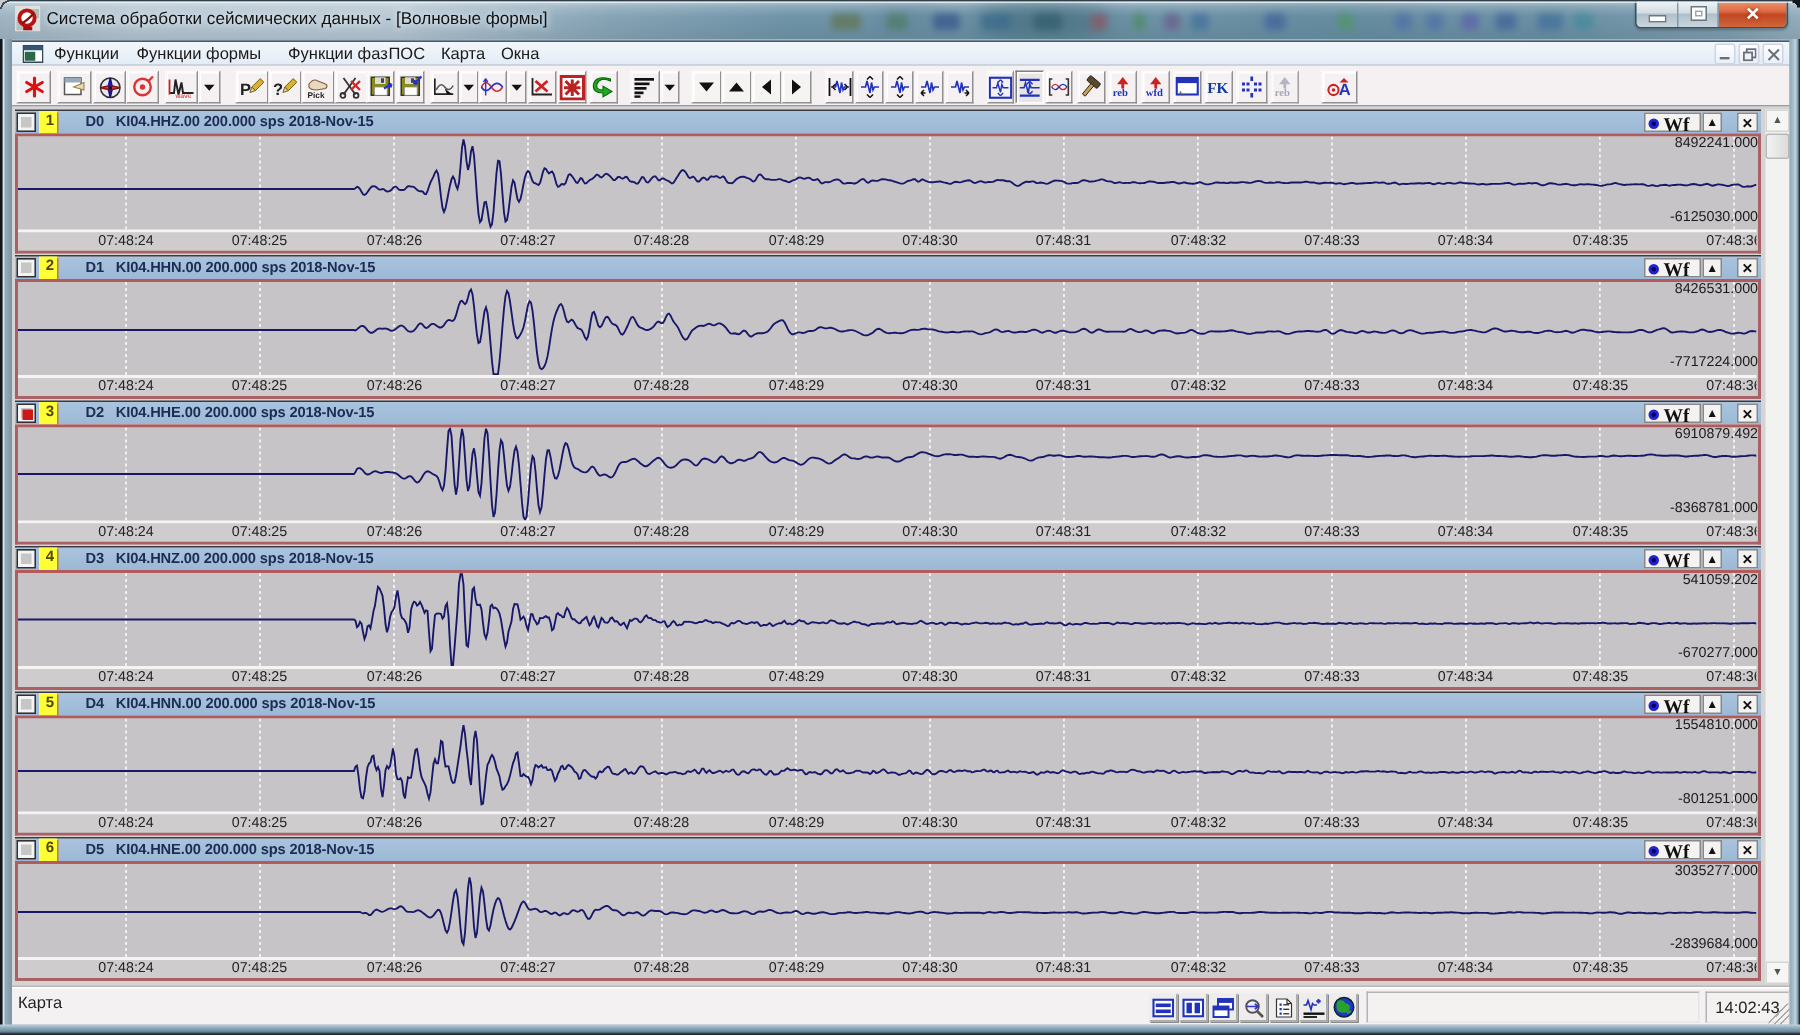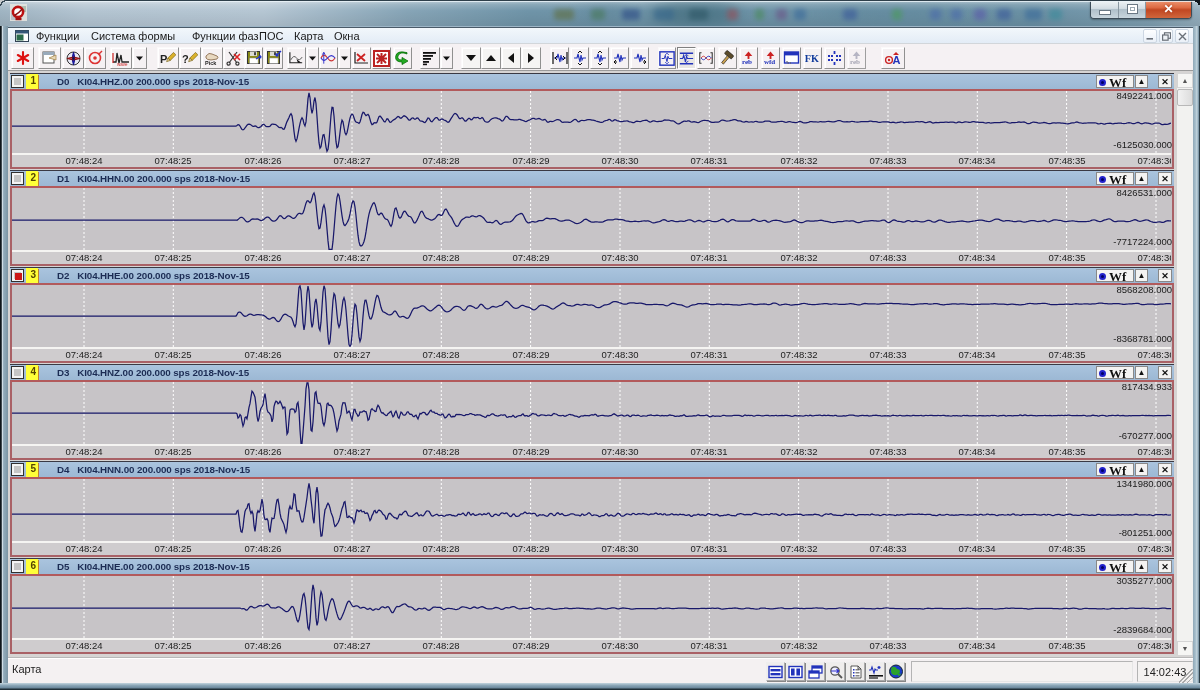--- a/index.html
+++ b/index.html
@@ -101,34 +101,35 @@
     <div class="dot" style="left:1025px;width:17px;background:#3a6a9a"></div>
     <div class="dot" style="left:1049px;width:13px;background:#3a8a9a"></div>
     <div id="appicon"><svg width="17" height="17" viewBox="0 0 17 17">
 <rect x="0" y="0" width="17" height="17" fill="#e6e6e2" opacity=".85"></rect>
 <rect x="9" y="2" width="7" height="6" fill="#9ab0a0" opacity=".7"></rect>
 <rect x="1" y="9" width="5" height="7" fill="#a8b2bc" opacity=".7"></rect>
 <circle cx="8" cy="8" r="5.1" fill="#fff" stroke="#bb1111" stroke-width="2.6"></circle>
 <path d="M4.5 11.5 Q8.5 9.5 12.5 4.8" stroke="#8a1010" stroke-width="1.5" fill="none"></path>
 <rect x="5.5" y="13.8" width="6" height="2.4" fill="#a01010"></rect>
 </svg></div>
+    <div id="apptitle">Система обработки сейсмических данных - [Волновые формы]</div>
     <div id="caps">
         <div class="cap" id="cap-min"></div>
         <div class="cap" id="cap-max"></div>
         <div class="cap" id="cap-close"></div>
       </div>
   </div>
   <div id="menubar">
     <span class="mitem" style="left:7px;top:2px"><svg width="14" height="12" viewBox="0 0 14 12">
           <rect x="0.5" y="0.5" width="13" height="11" fill="#fff" stroke="#345"></rect>
           <rect x="0.5" y="0.5" width="13" height="3" fill="#357"></rect>
           <rect x="1.5" y="4.5" width="7" height="6" fill="#2a6a4a"></rect>
         </svg></span>
     <span class="mitem" style="left:28px">Функции</span>
-    <span class="mitem" style="left:83px">Система формы</span>
+    <span class="mitem" style="left:83px">Функции формы</span>
     <span class="mitem" style="left:184px">Функции фаз</span>
     <span class="mitem" style="left:251px">ПОС</span>
     <span class="mitem" style="left:286px">Карта</span>
     <span class="mitem" style="left:326px">Окна</span>
     <span id="mdibtns">
         <span class="mdib">
           <svg width="8" height="9" viewBox="0 0 8 9">
             <rect x="0.5" y="6" width="6.5" height="1.6" fill="#6a7078"></rect>
           </svg>
         </span>
@@ -558,21 +559,21 @@
                 <line x1="620.0" y1="285" x2="620.0" y2="347"></line>
                 <line x1="709.3" y1="285" x2="709.3" y2="347"></line>
                 <line x1="798.6" y1="285" x2="798.6" y2="347"></line>
                 <line x1="888.0" y1="285" x2="888.0" y2="347"></line>
                 <line x1="977.3" y1="285" x2="977.3" y2="347"></line>
                 <line x1="1066.6" y1="285" x2="1066.6" y2="347"></line>
                 <line x1="1156.0" y1="285" x2="1156.0" y2="347"></line>
               </g>
      <polyline class="wv" points="12,316.0 13,316.0 14,316.0 15,316.0 16,316.0 17,316.0 18,316.0 19,316.0 20,316.0 21,316.0 22,316.0 23,316.0 24,316.0 25,316.0 26,316.0 27,316.0 28,316.0 29,316.0 30,316.0 31,316.0 32,316.0 33,316.0 34,316.0 35,316.0 36,316.0 37,316.0 38,316.0 39,316.0 40,316.0 41,316.0 42,316.0 43,316.0 44,316.0 45,316.0 46,316.0 47,316.0 48,316.0 49,316.0 50,316.0 51,316.0 52,316.0 53,316.0 54,316.0 55,316.0 56,316.0 57,316.0 58,316.0 59,316.0 60,316.0 61,316.0 62,316.0 63,316.0 64,316.0 65,316.0 66,316.0 67,316.0 68,316.0 69,316.0 70,316.0 71,316.0 72,316.0 73,316.0 74,316.0 75,316.0 76,316.0 77,316.0 78,316.0 79,316.0 80,316.0 81,316.0 82,316.0 83,316.0 84,316.0 85,316.0 86,316.0 87,316.0 88,316.0 89,316.0 90,316.0 91,316.0 92,316.0 93,316.0 94,316.0 95,316.0 96,316.0 97,316.0 98,316.0 99,316.0 100,316.0 101,316.0 102,316.0 103,316.0 104,316.0 105,316.0 106,316.0 107,316.0 108,316.0 109,316.0 110,316.0 111,316.0 112,316.0 113,316.0 114,316.0 115,316.0 116,316.0 117,316.0 118,316.0 119,316.0 120,316.0 121,316.0 122,316.0 123,316.0 124,316.0 125,316.0 126,316.0 127,316.0 128,316.0 129,316.0 130,316.0 131,316.0 132,316.0 133,316.0 134,316.0 135,316.0 136,316.0 137,316.0 138,316.0 139,316.0 140,316.0 141,316.0 142,316.0 143,316.0 144,316.0 145,316.0 146,316.0 147,316.0 148,316.0 149,316.0 150,316.0 151,316.0 152,316.0 153,316.0 154,316.0 155,316.0 156,316.0 157,316.0 158,316.0 159,316.0 160,316.0 161,316.0 162,316.0 163,316.0 164,316.0 165,316.0 166,316.0 167,316.0 168,316.0 169,316.0 170,316.0 171,316.0 172,316.0 173,316.0 174,316.0 175,316.0 176,316.0 177,316.0 178,316.0 179,316.0 180,316.0 181,316.0 182,316.0 183,316.0 184,316.0 185,316.0 186,316.0 187,316.0 188,316.0 189,316.0 190,316.0 191,316.0 192,316.0 193,316.0 194,316.0 195,316.0 196,316.0 197,316.0 198,316.0 199,316.0 200,316.0 201,316.0 202,316.0 203,316.0 204,316.0 205,316.0 206,316.0 207,316.0 208,316.0 209,316.0 210,316.0 211,316.0 212,316.0 213,316.0 214,316.0 215,316.0 216,316.0 217,316.0 218,316.0 219,316.0 220,316.0 221,316.0 222,316.0 223,316.0 224,316.0 225,316.0 226,316.0 227,316.0 228,316.0 229,316.0 230,316.0 231,316.0 232,316.0 233,316.0 234,316.0 235,316.0 236,316.0 237,314.7 238,312.6 239,312.1 240,312.1 241,312.8 242,313.8 243,315.0 244,315.9 245,316.3 246,316.2 247,315.7 248,315.0 249,314.4 250,314.1 251,314.2 252,314.7 253,315.1 254,315.3 255,315.2 256,314.9 257,314.7 258,314.7 259,314.7 260,314.8 261,314.9 262,315.0 263,315.2 264,315.6 265,316.2 266,317.0 267,317.9 268,318.7 269,319.1 270,319.1 271,318.5 272,317.8 273,317.4 274,317.6 275,318.5 276,319.8 277,321.0 278,321.6 279,321.4 280,320.3 281,318.8 282,317.0 283,315.5 284,314.5 285,314.2 286,314.4 287,315.0 288,315.7 289,316.3 290,316.7 291,317.3 292,318.7 293,321.5 294,324.9 295,326.8 296,323.9 297,314.3 298,300.1 299,287.4 300,285.8 301,290.5 302,306.3 303,322.5 304,329.8 305,324.1 306,309.0 307,293.3 308,286.0 309,291.1 310,305.2 311,320.1 312,327.4 313,324.0 314,313.1 315,302.4 316,298.9 317,305.2 318,317.4 319,328.1 320,330.4 321,322.2 322,306.9 323,292.0 324,285.8 325,288.8 326,302.6 327,320.9 328,336.9 329,344.6 330,341.7 331,329.9 332,314.1 333,300.3 334,293.5 335,295.2 336,303.7 337,314.8 338,323.7 339,327.2 340,324.5 341,317.0 342,307.8 343,300.5 344,297.8 345,301.2 346,310.1 347,322.5 348,335.1 349,344.5 350,346.4 351,344.6 352,334.9 353,322.0 354,310.3 355,304.1 356,305.6 357,314.2 358,326.3 359,336.9 360,341.4 361,338.3 362,328.7 363,316.5 364,306.0 365,300.3 366,300.2 367,304.4 368,310.4 369,315.7 370,318.8 371,319.1 372,317.1 373,313.3 374,308.2 375,302.6 376,297.9 377,295.4 378,295.9 379,298.9 380,303.2 381,307.3 382,310.2 383,311.7 384,312.2 385,312.6 386,313.2 387,313.9 388,314.5 389,314.8 390,314.9 391,314.7 392,314.0 393,312.8 394,311.5 395,311.0 396,311.7 397,313.3 398,315.1 399,316.5 400,317.1 401,316.9 402,316.5 403,316.3 404,316.6 405,317.2 406,317.9 407,318.3 408,318.1 409,317.1 410,315.4 411,313.2 412,311.0 413,309.4 414,308.4 415,308.1 416,308.0 417,308.0 418,307.7 419,307.2 420,306.7 421,306.2 422,305.9 423,305.8 424,306.3 425,307.1 426,308.0 427,309.0 428,309.7 429,310.4 430,310.8 431,310.8 432,310.3 433,309.5 434,308.6 435,307.7 436,306.9 437,306.1 438,305.4 439,305.2 440,305.5 441,306.4 442,307.7 443,309.1 444,310.3 445,311.2 446,311.6 447,311.8 448,311.7 449,311.4 450,310.8 451,310.0 452,308.9 453,307.9 454,307.1 455,306.6 456,306.3 457,306.3 458,306.5 459,306.8 460,307.3 461,308.1 462,309.1 463,310.0 464,310.4 465,310.0 466,308.8 467,307.4 468,306.3 469,305.8 470,305.7 471,305.9 472,306.3 473,306.7 474,307.3 475,308.0 476,308.4 477,308.2 478,307.4 479,306.1 480,304.8 481,304.2 482,304.5 483,305.5 484,306.7 485,307.8 486,308.5 487,308.8 488,308.8 489,308.5 490,308.0 491,307.2 492,306.6 493,306.4 494,306.6 495,307.0 496,307.2 497,307.0 498,306.5 499,306.0 500,305.7 501,305.5 502,305.1 503,304.3 504,303.2 505,302.1 506,301.4 507,301.4 508,302.0 509,303.0 510,304.2 511,305.3 512,306.3 513,307.2 514,307.8 515,308.1 516,308.3 517,308.2 518,307.9 519,307.3 520,306.5 521,305.8 522,305.3 523,305.3 524,305.7 525,306.2 526,306.7 527,306.9 528,307.1 529,307.3 530,307.8 531,308.4 532,309.1 533,309.6 534,309.8 535,309.6 536,309.0 537,308.1 538,307.1 539,306.1 540,305.5 541,305.1 542,305.1 543,305.2 544,305.4 545,305.5 546,305.8 547,306.1 548,306.6 549,307.1 550,307.8 551,308.4 552,308.9 553,309.1 554,308.8 555,308.1 556,307.3 557,306.6 558,306.0 559,305.4 560,304.7 561,303.9 562,303.2 563,302.9 564,303.2 565,303.8 566,304.6 567,305.2 568,305.5 569,305.6 570,305.7 571,305.9 572,306.0 573,305.9 574,305.6 575,305.1 576,304.6 577,304.3 578,304.3 579,304.6 580,305.0 581,305.1 582,305.0 583,304.7 584,304.4 585,304.3 586,304.5 587,304.7 588,305.0 589,305.0 590,305.0 591,304.9 592,305.0 593,305.3 594,305.8 595,306.5 596,307.1 597,307.5 598,307.7 599,307.7 600,307.4 601,306.9 602,306.3 603,305.7 604,305.2 605,304.9 606,304.8 607,304.7 608,304.5 609,304.2 610,303.6 611,303.0 612,302.4 613,301.9 614,301.5 615,301.5 616,301.6 617,301.8 618,302.1 619,302.5 620,302.8 621,303.2 622,303.6 623,303.9 624,304.1 625,304.2 626,304.1 627,303.8 628,303.4 629,303.1 630,302.9 631,302.8 632,302.8 633,302.8 634,302.9 635,303.1 636,303.3 637,303.3 638,303.3 639,303.2 640,303.1 641,303.1 642,303.3 643,303.6 644,303.9 645,304.2 646,304.5 647,304.5 648,304.5 649,304.5 650,304.6 651,304.7 652,304.7 653,304.5 654,304.4 655,304.3 656,304.3 657,304.4 658,304.5 659,304.6 660,304.6 661,304.6 662,304.6 663,304.7 664,305.0 665,305.4 666,305.7 667,305.8 668,305.5 669,305.0 670,304.4 671,303.8 672,303.4 673,303.2 674,303.3 675,303.6 676,304.0 677,304.4 678,304.6 679,304.7 680,304.8 681,304.9 682,305.2 683,305.6 684,306.0 685,306.5 686,306.9 687,307.1 688,307.0 689,306.6 690,306.0 691,305.5 692,305.1 693,304.9 694,304.8 695,304.7 696,304.5 697,304.1 698,303.7 699,303.5 700,303.5 701,303.6 702,303.8 703,303.8 704,303.7 705,303.6 706,303.5 707,303.6 708,303.9 709,304.2 710,304.5 711,304.6 712,304.7 713,304.7 714,304.6 715,304.5 716,304.4 717,304.2 718,304.0 719,304.0 720,304.0 721,304.2 722,304.4 723,304.5 724,304.5 725,304.4 726,304.3 727,304.3 728,304.3 729,304.4 730,304.5 731,304.6 732,304.7 733,304.8 734,304.8 735,304.8 736,304.8 737,304.9 738,305.0 739,305.0 740,305.0 741,304.9 742,304.7 743,304.6 744,304.5 745,304.4 746,304.3 747,304.2 748,304.0 749,303.9 750,303.9 751,303.9 752,304.1 753,304.3 754,304.6 755,304.7 756,304.7 757,304.6 758,304.4 759,304.3 760,304.2 761,304.2 762,304.1 763,304.1 764,304.0 765,304.1 766,304.2 767,304.4 768,304.5 769,304.5 770,304.4 771,304.1 772,303.6 773,303.2 774,303.0 775,303.0 776,303.3 777,303.8 778,304.3 779,304.8 780,305.0 781,304.9 782,304.7 783,304.5 784,304.3 785,304.2 786,304.2 787,304.3 788,304.5 789,304.7 790,304.9 791,305.0 792,305.0 793,304.9 794,304.8 795,304.7 796,304.7 797,304.7 798,304.6 799,304.5 800,304.2 801,303.9 802,303.6 803,303.5 804,303.4 805,303.5 806,303.7 807,303.8 808,304.1 809,304.3 810,304.4 811,304.5 812,304.6 813,304.6 814,304.6 815,304.6 816,304.5 817,304.4 818,304.3 819,304.2 820,304.1 821,304.0 822,303.9 823,303.8 824,303.7 825,303.6 826,303.6 827,303.6 828,303.8 829,304.1 830,304.2 831,304.3 832,304.2 833,304.0 834,303.9 835,303.8 836,303.9 837,304.0 838,304.2 839,304.3 840,304.4 841,304.4 842,304.3 843,304.3 844,304.3 845,304.3 846,304.2 847,304.1 848,304.0 849,303.8 850,303.7 851,303.7 852,303.8 853,303.9 854,304.1 855,304.3 856,304.5 857,304.7 858,304.8 859,304.9 860,304.8 861,304.5 862,304.1 863,303.8 864,303.6 865,303.5 866,303.6 867,303.7 868,303.8 869,303.8 870,303.9 871,303.8 872,303.8 873,303.8 874,303.9 875,303.9 876,304.0 877,304.1 878,304.0 879,304.0 880,303.9 881,303.8 882,303.7 883,303.6 884,303.6 885,303.5 886,303.4 887,303.3 888,303.3 889,303.3 890,303.3 891,303.3 892,303.4 893,303.5 894,303.5 895,303.5 896,303.5 897,303.5 898,303.5 899,303.6 900,303.8 901,303.9 902,304.0 903,304.1 904,304.1 905,304.0 906,304.0 907,304.0 908,304.2 909,304.3 910,304.5 911,304.6 912,304.7 913,304.6 914,304.6 915,304.4 916,304.3 917,304.2 918,304.1 919,304.0 920,303.9 921,303.9 922,303.8 923,303.8 924,303.7 925,303.6 926,303.7 927,303.7 928,303.9 929,304.0 930,304.0 931,304.1 932,304.0 933,303.9 934,303.7 935,303.6 936,303.6 937,303.7 938,303.9 939,304.1 940,304.4 941,304.6 942,304.7 943,304.8 944,304.8 945,304.6 946,304.5 947,304.4 948,304.3 949,304.3 950,304.2 951,304.1 952,303.9 953,303.8 954,303.8 955,303.9 956,303.9 957,304.0 958,304.0 959,304.0 960,303.9 961,303.9 962,303.8 963,303.8 964,303.9 965,304.0 966,304.2 967,304.2 968,304.3 969,304.3 970,304.4 971,304.4 972,304.5 973,304.5 974,304.4 975,304.4 976,304.4 977,304.4 978,304.4 979,304.4 980,304.3 981,304.2 982,304.1 983,304.1 984,304.1 985,304.1 986,304.1 987,304.1 988,304.1 989,304.1 990,304.0 991,303.9 992,303.8 993,303.8 994,303.7 995,303.7 996,303.8 997,303.9 998,304.0 999,304.0 1000,304.0 1001,304.1 1002,304.1 1003,304.2 1004,304.2 1005,304.3 1006,304.4 1007,304.5 1008,304.5 1009,304.4 1010,304.3 1011,304.2 1012,304.1 1013,304.2 1014,304.3 1015,304.4 1016,304.6 1017,304.7 1018,304.7 1019,304.8 1020,304.8 1021,304.8 1022,304.7 1023,304.6 1024,304.5 1025,304.3 1026,304.0 1027,303.8 1028,303.6 1029,303.5 1030,303.4 1031,303.5 1032,303.6 1033,303.7 1034,303.8 1035,303.8 1036,303.8 1037,303.8 1038,303.7 1039,303.6 1040,303.6 1041,303.5 1042,303.4 1043,303.3 1044,303.3 1045,303.4 1046,303.5 1047,303.7 1048,304.0 1049,304.2 1050,304.4 1051,304.5 1052,304.5 1053,304.6 1054,304.6 1055,304.7 1056,304.7 1057,304.6 1058,304.5 1059,304.4 1060,304.4 1061,304.4 1062,304.4 1063,304.4 1064,304.4 1065,304.2 1066,304.0 1067,304.0 1068,304.0 1069,304.1 1070,304.3 1071,304.4 1072,304.4 1073,304.2 1074,304.0 1075,303.8 1076,303.7 1077,303.8 1078,303.9 1079,304.1 1080,304.2 1081,304.2 1082,304.1 1083,304.0 1084,303.9 1085,303.8 1086,303.8 1087,303.8 1088,303.9 1089,304.0 1090,304.0 1091,304.0 1092,303.9 1093,303.9 1094,303.8 1095,303.8 1096,303.7 1097,303.5 1098,303.3 1099,303.1 1100,303.0 1101,303.0 1102,303.1 1103,303.3 1104,303.5 1105,303.6 1106,303.7 1107,303.7 1108,303.8 1109,303.8 1110,303.8 1111,303.8 1112,303.8 1113,303.7 1114,303.7 1115,303.7 1116,303.7 1117,303.7 1118,303.7 1119,303.7 1120,303.8 1121,304.0 1122,304.1 1123,304.3 1124,304.3 1125,304.3 1126,304.2 1127,304.1 1128,304.0 1129,303.9 1130,303.8 1131,303.8 1132,303.8 1133,303.7 1134,303.6 1135,303.5 1136,303.3 1137,303.3 1138,303.4 1139,303.6 1140,304.0 1141,304.3 1142,304.6 1143,304.7 1144,304.7 1145,304.5 1146,304.3 1147,304.2 1148,304.0 1149,304.0 1150,304.0 1151,304.0 1152,304.1 1153,304.2 1154,304.4 1155,304.5 1156,304.5 1157,304.5 1158,304.4 1159,304.3 1160,304.2 1161,304.2 1162,304.1 1163,304.1 1164,304.0 1165,303.8 1166,303.7 1167,303.6 1168,303.6 1169,303.6 1170,303.7 1171,303.8"></polyline>
    </svg>
-   <div class="amax">8568208.000</div>
+   <div class="amax">6910879.492</div>
    <div class="amin">-8368781.000</div>
   </div>
   <div class="sep"></div>
           <div class="tstrip">
             <div class="tlab" style="left:42px">07:48:24</div>
             <div class="tlab" style="left:131px">07:48:25</div>
             <div class="tlab" style="left:221px">07:48:26</div>
             <div class="tlab" style="left:310px">07:48:27</div>
             <div class="tlab" style="left:399px">07:48:28</div>
             <div class="tlab" style="left:489px">07:48:29</div>
@@ -606,21 +607,21 @@
                 <line x1="620.0" y1="382" x2="620.0" y2="444"></line>
                 <line x1="709.3" y1="382" x2="709.3" y2="444"></line>
                 <line x1="798.6" y1="382" x2="798.6" y2="444"></line>
                 <line x1="888.0" y1="382" x2="888.0" y2="444"></line>
                 <line x1="977.3" y1="382" x2="977.3" y2="444"></line>
                 <line x1="1066.6" y1="382" x2="1066.6" y2="444"></line>
                 <line x1="1156.0" y1="382" x2="1156.0" y2="444"></line>
               </g>
      <polyline class="wv" points="12,413.0 13,413.0 14,413.0 15,413.0 16,413.0 17,413.0 18,413.0 19,413.0 20,413.0 21,413.0 22,413.0 23,413.0 24,413.0 25,413.0 26,413.0 27,413.0 28,413.0 29,413.0 30,413.0 31,413.0 32,413.0 33,413.0 34,413.0 35,413.0 36,413.0 37,413.0 38,413.0 39,413.0 40,413.0 41,413.0 42,413.0 43,413.0 44,413.0 45,413.0 46,413.0 47,413.0 48,413.0 49,413.0 50,413.0 51,413.0 52,413.0 53,413.0 54,413.0 55,413.0 56,413.0 57,413.0 58,413.0 59,413.0 60,413.0 61,413.0 62,413.0 63,413.0 64,413.0 65,413.0 66,413.0 67,413.0 68,413.0 69,413.0 70,413.0 71,413.0 72,413.0 73,413.0 74,413.0 75,413.0 76,413.0 77,413.0 78,413.0 79,413.0 80,413.0 81,413.0 82,413.0 83,413.0 84,413.0 85,413.0 86,413.0 87,413.0 88,413.0 89,413.0 90,413.0 91,413.0 92,413.0 93,413.0 94,413.0 95,413.0 96,413.0 97,413.0 98,413.0 99,413.0 100,413.0 101,413.0 102,413.0 103,413.0 104,413.0 105,413.0 106,413.0 107,413.0 108,413.0 109,413.0 110,413.0 111,413.0 112,413.0 113,413.0 114,413.0 115,413.0 116,413.0 117,413.0 118,413.0 119,413.0 120,413.0 121,413.0 122,413.0 123,413.0 124,413.0 125,413.0 126,413.0 127,413.0 128,413.0 129,413.0 130,413.0 131,413.0 132,413.0 133,413.0 134,413.0 135,413.0 136,413.0 137,413.0 138,413.0 139,413.0 140,413.0 141,413.0 142,413.0 143,413.0 144,413.0 145,413.0 146,413.0 147,413.0 148,413.0 149,413.0 150,413.0 151,413.0 152,413.0 153,413.0 154,413.0 155,413.0 156,413.0 157,413.0 158,413.0 159,413.0 160,413.0 161,413.0 162,413.0 163,413.0 164,413.0 165,413.0 166,413.0 167,413.0 168,413.0 169,413.0 170,413.0 171,413.0 172,413.0 173,413.0 174,413.0 175,413.0 176,413.0 177,413.0 178,413.0 179,413.0 180,413.0 181,413.0 182,413.0 183,413.0 184,413.0 185,413.0 186,413.0 187,413.0 188,413.0 189,413.0 190,413.0 191,413.0 192,413.0 193,413.0 194,413.0 195,413.0 196,413.0 197,413.0 198,413.0 199,413.0 200,413.0 201,413.0 202,413.0 203,413.0 204,413.0 205,413.0 206,413.0 207,413.0 208,413.0 209,413.0 210,413.0 211,413.0 212,413.0 213,413.0 214,413.0 215,413.0 216,413.0 217,413.0 218,413.0 219,413.0 220,413.0 221,413.0 222,413.0 223,413.0 224,413.0 225,413.0 226,413.0 227,413.0 228,413.0 229,413.0 230,413.0 231,413.0 232,413.0 233,413.0 234,413.0 235,413.0 236,413.0 237,413.9 238,418.1 239,417.2 240,414.5 241,415.7 242,421.3 243,426.0 244,423.4 245,417.6 246,416.9 247,418.9 248,413.4 249,407.4 250,403.7 251,396.8 252,391.2 253,392.3 254,394.6 255,397.2 256,405.1 257,416.0 258,421.5 259,418.1 260,411.5 261,408.2 262,406.9 263,404.6 264,398.0 265,393.6 266,400.0 267,409.1 268,412.1 269,412.7 270,414.0 271,416.0 272,421.9 273,418.5 274,406.7 275,403.1 276,401.1 277,401.6 278,403.7 279,403.0 280,401.3 281,403.1 282,405.7 283,408.5 284,406.9 285,407.3 286,421.5 287,434.1 288,432.4 289,420.0 290,410.1 291,409.1 292,409.0 293,409.1 294,409.3 295,412.4 296,411.1 297,404.0 298,402.3 299,410.8 300,429.9 301,443.4 302,443.4 303,432.1 304,419.2 305,406.1 306,388.9 307,382.8 308,382.8 309,389.7 310,412.5 311,430.2 312,431.1 313,422.0 314,406.6 315,393.0 316,391.7 317,399.1 318,403.2 319,403.3 320,403.1 321,406.3 322,415.4 323,423.0 324,425.5 325,421.9 326,413.8 327,404.1 328,403.1 329,405.5 330,405.1 331,405.6 332,406.8 333,409.0 334,413.3 335,419.5 336,426.0 337,431.0 338,428.3 339,421.0 340,417.6 341,414.2 342,406.2 343,402.7 344,402.8 345,402.9 346,407.3 347,413.1 348,412.2 349,411.1 350,412.9 351,417.4 352,420.0 353,414.9 354,409.4 355,409.4 356,412.8 357,414.2 358,416.2 359,415.4 360,412.0 361,412.1 362,412.1 363,411.2 364,410.8 365,411.7 366,411.7 367,414.8 368,420.2 369,419.3 370,414.9 371,409.7 372,408.7 373,410.0 374,410.2 375,411.5 376,411.4 377,407.5 378,405.3 379,406.6 380,409.1 381,412.0 382,413.0 383,412.8 384,414.0 385,414.8 386,415.5 387,415.4 388,413.7 389,413.1 390,412.0 391,411.3 392,414.3 393,416.8 394,415.7 395,412.6 396,411.1 397,413.6 398,417.3 399,418.3 400,415.1 401,412.0 402,412.9 403,414.8 404,415.1 405,415.2 406,414.2 407,412.2 408,411.7 409,413.1 410,414.4 411,414.1 412,414.8 413,416.3 414,416.7 415,415.7 416,415.2 417,417.1 418,418.9 419,416.1 420,413.4 421,413.9 422,413.1 423,412.4 424,412.4 425,412.8 426,414.4 427,414.9 428,414.1 429,412.7 430,410.9 431,410.2 432,411.8 433,412.1 434,412.0 435,413.1 436,413.3 437,413.4 438,414.4 439,414.6 440,415.1 441,415.1 442,414.2 443,414.1 444,416.3 445,418.0 446,417.4 447,416.4 448,414.9 449,414.0 450,414.9 451,416.7 452,417.0 453,416.3 454,416.7 455,416.2 456,414.6 457,414.5 458,414.6 459,414.5 460,414.6 461,414.7 462,415.0 463,415.4 464,415.5 465,415.3 466,414.7 467,414.7 468,414.7 469,414.2 470,413.5 471,413.5 472,414.1 473,414.4 474,414.5 475,415.3 476,415.2 477,414.6 478,414.9 479,414.9 480,414.9 481,415.4 482,415.9 483,416.3 484,416.8 485,417.4 486,417.2 487,415.8 488,415.2 489,415.7 490,415.3 491,414.5 492,413.9 493,413.9 494,414.6 495,415.4 496,415.6 497,415.9 498,416.0 499,415.6 500,415.3 501,414.8 502,415.0 503,415.4 504,414.8 505,414.9 506,416.1 507,417.3 508,417.1 509,416.7 510,416.7 511,416.8 512,416.2 513,415.4 514,416.2 515,417.3 516,417.1 517,416.4 518,416.0 519,415.6 520,415.5 521,415.5 522,414.5 523,413.9 524,415.3 525,416.1 526,415.6 527,415.7 528,416.3 529,416.1 530,415.3 531,414.9 532,413.8 533,413.4 534,414.0 535,414.2 536,414.1 537,415.2 538,415.9 539,415.9 540,415.4 541,414.9 542,414.8 543,415.0 544,415.1 545,415.3 546,415.5 547,415.4 548,415.0 549,415.0 550,415.4 551,415.6 552,415.2 553,414.0 554,413.5 555,413.8 556,414.0 557,414.5 558,415.3 559,415.7 560,415.7 561,415.8 562,415.5 563,415.4 564,415.9 565,416.3 566,415.9 567,415.4 568,415.0 569,414.5 570,414.4 571,414.9 572,414.9 573,415.1 574,415.7 575,416.1 576,416.2 577,416.3 578,416.9 579,417.2 580,416.6 581,416.0 582,415.9 583,416.0 584,415.7 585,415.5 586,415.7 587,415.7 588,415.7 589,415.8 590,415.4 591,415.0 592,414.7 593,415.1 594,414.9 595,414.2 596,414.6 597,415.7 598,416.2 599,415.8 600,415.7 601,415.5 602,415.3 603,415.4 604,415.6 605,415.8 606,415.8 607,415.9 608,416.0 609,415.8 610,415.6 611,415.6 612,415.0 613,414.2 614,413.8 615,414.4 616,415.0 617,415.6 618,416.0 619,415.7 620,415.4 621,415.1 622,415.2 623,415.6 624,416.0 625,415.9 626,415.6 627,415.1 628,415.2 629,415.9 630,416.5 631,416.3 632,415.4 633,415.1 634,415.2 635,415.4 636,415.5 637,415.3 638,415.2 639,415.5 640,416.0 641,416.3 642,416.2 643,415.8 644,415.8 645,416.0 646,416.1 647,415.8 648,415.4 649,415.3 650,415.1 651,415.0 652,415.3 653,415.5 654,415.6 655,415.6 656,415.4 657,415.2 658,415.3 659,415.5 660,415.8 661,415.8 662,415.5 663,415.7 664,415.9 665,415.7 666,415.6 667,415.8 668,415.7 669,415.2 670,415.0 671,415.3 672,415.4 673,415.5 674,415.9 675,416.4 676,416.4 677,416.2 678,416.2 679,416.3 680,415.9 681,415.7 682,415.8 683,415.2 684,414.8 685,415.5 686,416.3 687,416.4 688,416.3 689,416.2 690,416.1 691,416.0 692,416.0 693,415.8 694,415.7 695,415.9 696,415.9 697,415.2 698,414.8 699,415.2 700,415.6 701,415.5 702,415.5 703,415.7 704,415.6 705,415.5 706,415.2 707,415.2 708,415.7 709,416.4 710,416.9 711,416.7 712,416.1 713,415.6 714,416.0 715,416.4 716,416.2 717,416.0 718,416.0 719,416.1 720,416.3 721,416.2 722,415.8 723,415.3 724,415.3 725,415.5 726,415.8 727,415.9 728,415.9 729,415.8 730,415.9 731,415.9 732,415.8 733,415.5 734,415.3 735,415.4 736,415.3 737,415.3 738,415.3 739,415.3 740,415.6 741,415.9 742,416.3 743,416.1 744,415.5 745,415.0 746,415.3 747,415.6 748,415.4 749,415.3 750,415.5 751,415.4 752,415.5 753,415.9 754,416.1 755,416.0 756,415.5 757,415.3 758,415.4 759,415.4 760,415.5 761,415.7 762,415.8 763,415.8 764,415.7 765,415.5 766,415.4 767,415.3 768,415.4 769,415.7 770,415.8 771,415.7 772,415.5 773,415.5 774,415.8 775,415.5 776,415.3 777,415.6 778,415.8 779,415.5 780,415.5 781,415.5 782,415.3 783,415.5 784,415.5 785,415.3 786,415.3 787,415.4 788,415.6 789,415.6 790,415.8 791,416.2 792,416.3 793,416.1 794,415.8 795,415.5 796,415.6 797,415.8 798,415.9 799,415.7 800,415.8 801,415.9 802,416.0 803,416.1 804,416.0 805,415.7 806,415.4 807,415.5 808,415.9 809,415.6 810,415.2 811,415.4 812,415.8 813,415.8 814,415.7 815,415.5 816,415.4 817,415.4 818,415.3 819,415.2 820,415.2 821,415.4 822,415.5 823,415.5 824,415.2 825,415.4 826,415.7 827,415.5 828,415.1 829,415.3 830,415.7 831,415.6 832,415.6 833,415.8 834,415.7 835,415.4 836,415.4 837,415.9 838,416.1 839,416.1 840,416.1 841,416.2 842,416.1 843,415.8 844,415.7 845,416.0 846,415.8 847,415.6 848,415.5 849,415.2 850,415.1 851,415.1 852,415.1 853,415.1 854,415.4 855,415.7 856,415.8 857,415.9 858,416.1 859,415.8 860,415.7 861,415.6 862,415.4 863,415.3 864,415.6 865,415.7 866,415.6 867,415.5 868,415.7 869,416.0 870,415.9 871,415.8 872,415.6 873,415.3 874,415.4 875,415.4 876,415.2 877,415.3 878,415.5 879,415.5 880,415.7 881,415.9 882,416.0 883,415.9 884,415.8 885,415.7 886,415.8 887,415.9 888,415.7 889,415.8 890,416.0 891,415.9 892,415.5 893,415.2 894,415.4 895,415.5 896,415.6 897,415.8 898,415.8 899,415.5 900,415.3 901,415.5 902,415.9 903,415.9 904,415.8 905,415.8 906,415.6 907,415.4 908,415.6 909,415.7 910,415.9 911,415.9 912,415.7 913,415.4 914,415.4 915,415.5 916,415.5 917,415.6 918,415.6 919,415.6 920,415.5 921,415.4 922,415.7 923,415.9 924,415.9 925,415.5 926,415.4 927,415.5 928,415.6 929,415.5 930,415.4 931,415.4 932,415.4 933,415.6 934,415.7 935,415.5 936,415.5 937,415.5 938,415.4 939,415.5 940,415.7 941,415.6 942,415.5 943,415.3 944,415.3 945,415.6 946,415.9 947,415.9 948,415.7 949,415.8 950,416.0 951,416.1 952,416.0 953,415.7 954,415.7 955,415.8 956,415.7 957,415.7 958,415.9 959,415.9 960,415.9 961,416.0 962,415.9 963,415.5 964,415.4 965,415.5 966,415.5 967,415.4 968,415.6 969,415.9 970,415.9 971,415.8 972,415.8 973,415.7 974,415.6 975,415.7 976,415.8 977,415.9 978,415.9 979,415.7 980,415.6 981,415.6 982,415.8 983,415.7 984,415.8 985,415.9 986,415.8 987,415.7 988,415.7 989,415.8 990,415.8 991,415.5 992,415.4 993,415.5 994,415.4 995,415.5 996,415.7 997,416.0 998,416.1 999,415.8 1000,415.6 1001,415.6 1002,415.6 1003,415.4 1004,415.4 1005,415.7 1006,416.0 1007,415.9 1008,415.5 1009,415.5 1010,415.5 1011,415.6 1012,415.8 1013,415.8 1014,415.6 1015,415.6 1016,415.5 1017,415.5 1018,415.5 1019,415.3 1020,415.0 1021,415.1 1022,415.5 1023,415.5 1024,415.2 1025,415.0 1026,415.2 1027,415.6 1028,415.7 1029,415.6 1030,415.4 1031,415.4 1032,415.4 1033,415.5 1034,415.5 1035,415.7 1036,415.9 1037,415.9 1038,415.7 1039,415.5 1040,415.5 1041,415.6 1042,415.6 1043,415.6 1044,415.5 1045,415.4 1046,415.6 1047,415.7 1048,415.7 1049,415.7 1050,415.5 1051,415.6 1052,415.8 1053,415.7 1054,415.5 1055,415.5 1056,415.5 1057,415.5 1058,415.4 1059,415.4 1060,415.5 1061,415.4 1062,415.4 1063,415.5 1064,415.6 1065,415.4 1066,415.3 1067,415.3 1068,415.2 1069,415.2 1070,415.3 1071,415.5 1072,415.7 1073,415.7 1074,415.7 1075,415.6 1076,415.6 1077,415.5 1078,415.7 1079,415.7 1080,415.5 1081,415.5 1082,415.5 1083,415.4 1084,415.4 1085,415.5 1086,415.9 1087,416.0 1088,415.9 1089,415.8 1090,415.9 1091,415.8 1092,415.3 1093,415.2 1094,415.3 1095,415.5 1096,415.5 1097,415.7 1098,416.0 1099,416.0 1100,415.7 1101,415.5 1102,415.4 1103,415.4 1104,415.5 1105,415.7 1106,416.0 1107,416.0 1108,415.9 1109,415.7 1110,415.6 1111,415.6 1112,415.3 1113,415.3 1114,415.5 1115,415.6 1116,415.6 1117,415.3 1118,415.2 1119,415.5 1120,415.8 1121,415.7 1122,415.6 1123,415.5 1124,415.6 1125,415.8 1126,415.8 1127,415.8 1128,415.8 1129,415.7 1130,415.7 1131,415.8 1132,415.7 1133,415.6 1134,415.7 1135,415.6 1136,415.5 1137,415.5 1138,415.7 1139,415.6 1140,415.6 1141,415.5 1142,415.4 1143,415.4 1144,415.5 1145,415.6 1146,415.5 1147,415.6 1148,415.6 1149,415.5 1150,415.6 1151,415.7 1152,415.7 1153,415.8 1154,415.8 1155,415.7 1156,415.6 1157,415.6 1158,415.7 1159,415.7 1160,415.6 1161,415.5 1162,415.5 1163,415.5 1164,415.5 1165,415.5 1166,415.5 1167,415.4 1168,415.4 1169,415.3 1170,415.5 1171,415.7"></polyline>
    </svg>
-   <div class="amax">817434.933</div>
+   <div class="amax">541059.202</div>
    <div class="amin">-670277.000</div>
   </div>
   <div class="sep"></div>
           <div class="tstrip">
             <div class="tlab" style="left:42px">07:48:24</div>
             <div class="tlab" style="left:131px">07:48:25</div>
             <div class="tlab" style="left:221px">07:48:26</div>
             <div class="tlab" style="left:310px">07:48:27</div>
             <div class="tlab" style="left:399px">07:48:28</div>
             <div class="tlab" style="left:489px">07:48:29</div>
@@ -654,21 +655,21 @@
                 <line x1="620.0" y1="479" x2="620.0" y2="541"></line>
                 <line x1="709.3" y1="479" x2="709.3" y2="541"></line>
                 <line x1="798.6" y1="479" x2="798.6" y2="541"></line>
                 <line x1="888.0" y1="479" x2="888.0" y2="541"></line>
                 <line x1="977.3" y1="479" x2="977.3" y2="541"></line>
                 <line x1="1066.6" y1="479" x2="1066.6" y2="541"></line>
                 <line x1="1156.0" y1="479" x2="1156.0" y2="541"></line>
               </g>
      <polyline class="wv" points="12,514.0 13,514.0 14,514.0 15,514.0 16,514.0 17,514.0 18,514.0 19,514.0 20,514.0 21,514.0 22,514.0 23,514.0 24,514.0 25,514.0 26,514.0 27,514.0 28,514.0 29,514.0 30,514.0 31,514.0 32,514.0 33,514.0 34,514.0 35,514.0 36,514.0 37,514.0 38,514.0 39,514.0 40,514.0 41,514.0 42,514.0 43,514.0 44,514.0 45,514.0 46,514.0 47,514.0 48,514.0 49,514.0 50,514.0 51,514.0 52,514.0 53,514.0 54,514.0 55,514.0 56,514.0 57,514.0 58,514.0 59,514.0 60,514.0 61,514.0 62,514.0 63,514.0 64,514.0 65,514.0 66,514.0 67,514.0 68,514.0 69,514.0 70,514.0 71,514.0 72,514.0 73,514.0 74,514.0 75,514.0 76,514.0 77,514.0 78,514.0 79,514.0 80,514.0 81,514.0 82,514.0 83,514.0 84,514.0 85,514.0 86,514.0 87,514.0 88,514.0 89,514.0 90,514.0 91,514.0 92,514.0 93,514.0 94,514.0 95,514.0 96,514.0 97,514.0 98,514.0 99,514.0 100,514.0 101,514.0 102,514.0 103,514.0 104,514.0 105,514.0 106,514.0 107,514.0 108,514.0 109,514.0 110,514.0 111,514.0 112,514.0 113,514.0 114,514.0 115,514.0 116,514.0 117,514.0 118,514.0 119,514.0 120,514.0 121,514.0 122,514.0 123,514.0 124,514.0 125,514.0 126,514.0 127,514.0 128,514.0 129,514.0 130,514.0 131,514.0 132,514.0 133,514.0 134,514.0 135,514.0 136,514.0 137,514.0 138,514.0 139,514.0 140,514.0 141,514.0 142,514.0 143,514.0 144,514.0 145,514.0 146,514.0 147,514.0 148,514.0 149,514.0 150,514.0 151,514.0 152,514.0 153,514.0 154,514.0 155,514.0 156,514.0 157,514.0 158,514.0 159,514.0 160,514.0 161,514.0 162,514.0 163,514.0 164,514.0 165,514.0 166,514.0 167,514.0 168,514.0 169,514.0 170,514.0 171,514.0 172,514.0 173,514.0 174,514.0 175,514.0 176,514.0 177,514.0 178,514.0 179,514.0 180,514.0 181,514.0 182,514.0 183,514.0 184,514.0 185,514.0 186,514.0 187,514.0 188,514.0 189,514.0 190,514.0 191,514.0 192,514.0 193,514.0 194,514.0 195,514.0 196,514.0 197,514.0 198,514.0 199,514.0 200,514.0 201,514.0 202,514.0 203,514.0 204,514.0 205,514.0 206,514.0 207,514.0 208,514.0 209,514.0 210,514.0 211,514.0 212,514.0 213,514.0 214,514.0 215,514.0 216,514.0 217,514.0 218,514.0 219,514.0 220,514.0 221,514.0 222,514.0 223,514.0 224,514.0 225,514.0 226,514.0 227,514.0 228,514.0 229,514.0 230,514.0 231,514.0 232,514.0 233,514.0 234,514.0 235,514.0 236,514.0 237,511.1 238,510.4 239,517.2 240,526.2 241,531.6 242,532.2 243,527.5 244,518.3 245,511.5 246,509.1 247,508.1 248,504.2 249,503.7 250,510.4 251,513.4 252,511.4 253,514.0 254,525.7 255,531.4 256,523.7 257,513.5 258,510.7 259,512.3 260,510.7 261,505.2 262,499.0 263,504.6 264,516.0 265,519.5 266,519.6 267,518.8 268,520.7 269,529.3 270,532.3 271,524.3 272,518.1 273,518.7 274,518.5 275,512.9 276,505.2 277,499.9 278,499.3 279,505.1 280,513.2 281,518.0 282,520.2 283,522.3 284,524.6 285,529.1 286,532.4 287,528.3 288,518.5 289,509.2 290,506.2 291,508.9 292,508.9 293,502.7 294,493.9 295,494.6 296,505.0 297,511.1 298,510.8 299,510.9 300,515.5 301,520.1 302,522.0 303,521.7 304,517.2 305,510.6 306,504.1 307,497.5 308,489.2 309,483.4 310,489.2 311,499.6 312,507.7 313,518.3 314,523.3 315,509.7 316,492.8 317,487.2 318,493.8 319,510.4 320,526.8 321,536.2 322,535.8 323,527.2 324,517.3 325,509.8 326,508.0 327,505.1 328,503.3 329,504.8 330,508.0 331,512.4 332,514.9 333,517.7 334,523.2 335,526.5 336,525.9 337,524.2 338,522.8 339,520.6 340,517.2 341,512.9 342,508.7 343,506.3 344,502.4 345,501.6 346,509.1 347,517.3 348,517.5 349,516.0 350,517.0 351,517.7 352,517.9 353,519.7 354,522.9 355,520.0 356,513.3 357,510.0 358,510.5 359,511.6 360,510.8 361,510.1 362,511.8 363,511.7 364,511.4 365,513.4 366,513.4 367,512.8 368,514.0 369,517.4 370,520.5 371,518.9 372,515.6 373,513.9 374,511.1 375,510.5 376,512.8 377,512.6 378,510.8 379,510.0 380,510.6 381,511.3 382,512.6 383,514.3 384,514.9 385,516.1 386,519.2 387,518.9 388,515.4 389,513.6 390,513.3 391,514.2 392,515.5 393,516.4 394,517.4 395,517.8 396,517.8 397,519.1 398,518.0 399,515.0 400,514.1 401,514.9 402,514.4 403,512.8 404,512.0 405,511.1 406,511.3 407,513.1 408,515.3 409,515.9 410,516.0 411,516.4 412,516.4 413,515.6 414,514.7 415,514.1 416,513.1 417,512.8 418,514.4 419,515.8 420,515.2 421,514.7 422,515.7 423,515.9 424,514.9 425,513.4 426,511.7 427,510.8 428,511.0 429,511.3 430,512.9 431,514.9 432,515.8 433,516.0 434,515.5 435,515.0 436,514.5 437,514.2 438,515.1 439,515.8 440,515.5 441,515.3 442,515.4 443,515.8 444,516.3 445,516.0 446,515.2 447,514.9 448,515.1 449,514.7 450,514.6 451,514.9 452,515.5 453,515.4 454,515.6 455,516.1 456,515.9 457,515.6 458,514.4 459,514.1 460,514.6 461,514.4 462,513.8 463,513.1 464,513.9 465,515.3 466,515.7 467,514.3 468,512.4 469,512.4 470,514.1 471,515.2 472,514.2 473,513.5 474,514.5 475,515.3 476,515.3 477,514.9 478,514.6 479,514.1 480,513.8 481,514.3 482,515.1 483,514.5 484,513.8 485,514.2 486,514.5 487,514.0 488,513.1 489,513.1 490,514.6 491,516.0 492,516.5 493,516.3 494,515.0 495,514.3 496,514.2 497,514.7 498,515.4 499,515.5 500,514.4 501,513.3 502,512.9 503,513.0 504,513.6 505,513.6 506,513.0 507,513.1 508,514.4 509,515.4 510,516.3 511,516.5 512,515.5 513,514.1 514,514.0 515,515.2 516,516.3 517,516.3 518,516.2 519,516.0 520,514.9 521,513.8 522,513.9 523,513.7 524,512.8 525,512.1 526,512.8 527,513.5 528,513.4 529,513.2 530,513.2 531,513.6 532,513.8 533,513.4 534,513.3 535,513.5 536,514.9 537,516.1 538,516.0 539,515.1 540,514.7 541,515.0 542,515.1 543,514.7 544,515.0 545,515.7 546,516.0 547,516.3 548,515.8 549,514.5 550,513.6 551,513.5 552,513.9 553,514.9 554,515.7 555,515.5 556,514.2 557,513.1 558,512.8 559,513.7 560,514.5 561,514.1 562,513.6 563,514.4 564,515.3 565,515.5 566,515.5 567,515.4 568,515.1 569,514.9 570,514.2 571,513.8 572,513.9 573,513.8 574,514.3 575,514.9 576,515.0 577,515.0 578,515.0 579,515.3 580,516.0 581,515.3 582,513.9 583,514.2 584,515.3 585,515.2 586,514.7 587,514.2 588,513.3 589,512.8 590,513.4 591,514.6 592,515.5 593,515.3 594,514.9 595,515.0 596,515.1 597,515.3 598,515.8 599,516.5 600,516.5 601,516.0 602,515.7 603,515.6 604,515.4 605,514.6 606,513.7 607,514.0 608,515.5 609,516.0 610,515.3 611,515.0 612,515.4 613,515.8 614,516.1 615,515.9 616,515.0 617,514.0 618,513.2 619,513.5 620,514.5 621,515.7 622,516.2 623,516.2 624,515.8 625,515.0 626,514.3 627,513.9 628,514.0 629,514.3 630,514.6 631,514.8 632,514.1 633,513.4 634,513.5 635,514.3 636,514.7 637,514.4 638,513.9 639,513.7 640,513.8 641,514.0 642,513.9 643,513.5 644,513.7 645,514.2 646,514.2 647,514.3 648,514.9 649,514.8 650,514.3 651,514.0 652,514.1 653,514.1 654,513.9 655,513.4 656,513.0 657,513.6 658,514.3 659,514.4 660,513.7 661,513.8 662,514.7 663,514.8 664,513.9 665,513.8 666,514.9 667,515.1 668,514.9 669,514.8 670,514.7 671,514.0 672,513.7 673,514.4 674,514.8 675,514.6 676,514.4 677,514.7 678,515.0 679,514.6 680,514.1 681,514.4 682,514.6 683,514.5 684,514.6 685,515.1 686,515.3 687,515.3 688,514.8 689,514.7 690,515.5 691,516.3 692,516.3 693,515.6 694,514.9 695,515.1 696,515.2 697,514.7 698,514.2 699,514.4 700,515.0 701,515.0 702,514.7 703,514.9 704,515.2 705,515.5 706,515.3 707,514.4 708,513.6 709,513.6 710,514.1 711,514.4 712,514.6 713,515.0 714,515.2 715,514.8 716,514.4 717,514.4 718,514.9 719,515.7 720,516.0 721,515.6 722,515.7 723,515.7 724,515.2 725,515.1 726,515.3 727,514.8 728,514.4 729,514.6 730,515.0 731,515.3 732,515.6 733,515.6 734,515.6 735,515.9 736,515.6 737,514.6 738,514.2 739,514.2 740,513.7 741,513.7 742,514.0 743,514.2 744,514.7 745,514.9 746,514.6 747,514.5 748,514.6 749,514.5 750,514.6 751,514.8 752,514.5 753,513.8 754,513.3 755,513.1 756,513.3 757,513.6 758,514.0 759,514.2 760,514.3 761,514.7 762,515.1 763,515.0 764,514.7 765,514.5 766,514.4 767,514.3 768,514.5 769,514.8 770,514.3 771,513.7 772,513.7 773,513.9 774,514.0 775,513.8 776,513.9 777,514.4 778,514.9 779,515.4 780,515.4 781,514.7 782,513.9 783,513.8 784,514.3 785,514.9 786,515.4 787,515.1 788,514.7 789,514.6 790,514.9 791,514.9 792,514.7 793,514.6 794,514.4 795,514.3 796,514.2 797,514.2 798,514.4 799,514.4 800,514.2 801,514.3 802,514.9 803,515.3 804,515.3 805,515.0 806,514.9 807,514.9 808,514.8 809,514.7 810,514.8 811,514.7 812,514.8 813,514.8 814,514.4 815,514.2 816,514.4 817,514.6 818,514.6 819,514.9 820,515.5 821,516.0 822,516.1 823,515.4 824,514.8 825,514.3 826,513.9 827,514.0 828,514.4 829,514.4 830,513.8 831,513.6 832,514.2 833,514.9 834,515.1 835,515.0 836,515.1 837,515.3 838,515.4 839,515.3 840,515.3 841,515.6 842,515.7 843,515.4 844,514.7 845,514.1 846,514.1 847,514.4 848,514.6 849,514.4 850,514.5 851,514.7 852,514.3 853,514.2 854,514.9 855,515.5 856,515.6 857,515.3 858,514.8 859,514.5 860,514.5 861,514.7 862,514.7 863,514.6 864,514.7 865,514.8 866,514.7 867,514.7 868,514.7 869,514.9 870,515.0 871,514.3 872,513.9 873,514.4 874,514.7 875,514.9 876,515.0 877,514.9 878,514.8 879,515.1 880,515.7 881,515.5 882,515.0 883,514.6 884,514.4 885,514.5 886,514.9 887,515.1 888,515.0 889,514.7 890,514.6 891,514.8 892,514.9 893,515.0 894,515.2 895,515.5 896,515.3 897,514.7 898,514.8 899,515.1 900,514.9 901,514.7 902,514.6 903,514.9 904,515.1 905,514.9 906,514.6 907,514.3 908,514.2 909,514.3 910,514.2 911,514.1 912,514.2 913,514.4 914,514.4 915,514.4 916,514.4 917,514.3 918,514.1 919,514.0 920,514.3 921,514.4 922,514.2 923,514.3 924,514.5 925,514.7 926,514.6 927,514.3 928,514.3 929,514.4 930,514.4 931,514.7 932,515.2 933,515.4 934,515.2 935,515.3 936,515.5 937,515.5 938,515.2 939,514.7 940,514.5 941,514.9 942,515.1 943,515.1 944,515.1 945,514.9 946,514.5 947,514.3 948,514.5 949,514.9 950,515.1 951,515.2 952,515.0 953,515.1 954,515.3 955,515.1 956,514.9 957,515.1 958,515.2 959,514.9 960,514.6 961,514.7 962,514.7 963,514.7 964,514.8 965,515.0 966,515.2 967,515.1 968,514.7 969,514.8 970,515.1 971,515.2 972,515.2 973,515.0 974,514.7 975,514.5 976,514.7 977,515.1 978,515.1 979,514.8 980,514.4 981,514.4 982,514.7 983,515.1 984,515.0 985,514.8 986,514.6 987,514.2 988,514.1 989,514.5 990,514.9 991,514.6 992,514.3 993,514.5 994,514.5 995,514.8 996,515.5 997,515.7 998,515.3 999,514.9 1000,514.9 1001,514.8 1002,514.7 1003,514.7 1004,515.0 1005,515.1 1006,515.0 1007,514.8 1008,514.5 1009,514.8 1010,515.2 1011,514.9 1012,514.2 1013,513.8 1014,514.1 1015,514.8 1016,515.0 1017,514.8 1018,514.9 1019,515.0 1020,515.3 1021,515.4 1022,514.9 1023,514.4 1024,514.5 1025,514.9 1026,514.8 1027,514.5 1028,514.5 1029,514.5 1030,514.6 1031,514.7 1032,514.6 1033,514.6 1034,514.4 1035,514.3 1036,514.5 1037,514.8 1038,514.9 1039,514.8 1040,515.2 1041,515.2 1042,514.8 1043,514.5 1044,514.4 1045,514.7 1046,515.0 1047,514.8 1048,514.4 1049,514.5 1050,514.7 1051,515.0 1052,515.4 1053,515.6 1054,515.4 1055,515.0 1056,514.7 1057,514.6 1058,514.3 1059,514.3 1060,514.6 1061,514.9 1062,515.1 1063,515.4 1064,515.4 1065,515.0 1066,514.7 1067,514.7 1068,514.4 1069,514.1 1070,514.1 1071,514.4 1072,514.8 1073,515.2 1074,515.3 1075,515.0 1076,515.0 1077,515.3 1078,515.3 1079,515.3 1080,515.2 1081,515.0 1082,514.5 1083,514.3 1084,514.6 1085,514.9 1086,514.9 1087,514.9 1088,515.1 1089,515.3 1090,515.4 1091,515.2 1092,515.0 1093,515.1 1094,515.4 1095,515.3 1096,515.1 1097,514.7 1098,514.4 1099,514.3 1100,514.5 1101,514.9 1102,515.2 1103,515.1 1104,514.9 1105,514.8 1106,514.9 1107,515.1 1108,515.1 1109,514.9 1110,514.9 1111,515.0 1112,515.0 1113,515.0 1114,515.0 1115,515.0 1116,515.0 1117,514.8 1118,514.7 1119,514.9 1120,515.2 1121,515.1 1122,514.7 1123,514.6 1124,514.8 1125,515.0 1126,514.9 1127,514.9 1128,515.1 1129,514.8 1130,514.6 1131,514.9 1132,515.2 1133,515.0 1134,514.7 1135,514.3 1136,514.1 1137,514.3 1138,514.7 1139,514.9 1140,515.0 1141,514.9 1142,514.9 1143,514.9 1144,514.9 1145,514.9 1146,515.0 1147,515.2 1148,515.0 1149,514.7 1150,514.8 1151,515.0 1152,515.3 1153,515.5 1154,515.3 1155,514.8 1156,514.6 1157,514.6 1158,514.6 1159,514.7 1160,514.7 1161,514.7 1162,514.7 1163,514.9 1164,514.8 1165,514.6 1166,514.5 1167,514.8 1168,515.0 1169,515.1 1170,515.0 1171,514.9"></polyline>
    </svg>
-   <div class="amax">1341980.000</div>
+   <div class="amax">1554810.000</div>
    <div class="amin">-801251.000</div>
   </div>
   <div class="sep"></div>
           <div class="tstrip">
             <div class="tlab" style="left:42px">07:48:24</div>
             <div class="tlab" style="left:131px">07:48:25</div>
             <div class="tlab" style="left:221px">07:48:26</div>
             <div class="tlab" style="left:310px">07:48:27</div>
             <div class="tlab" style="left:399px">07:48:28</div>
             <div class="tlab" style="left:489px">07:48:29</div>

